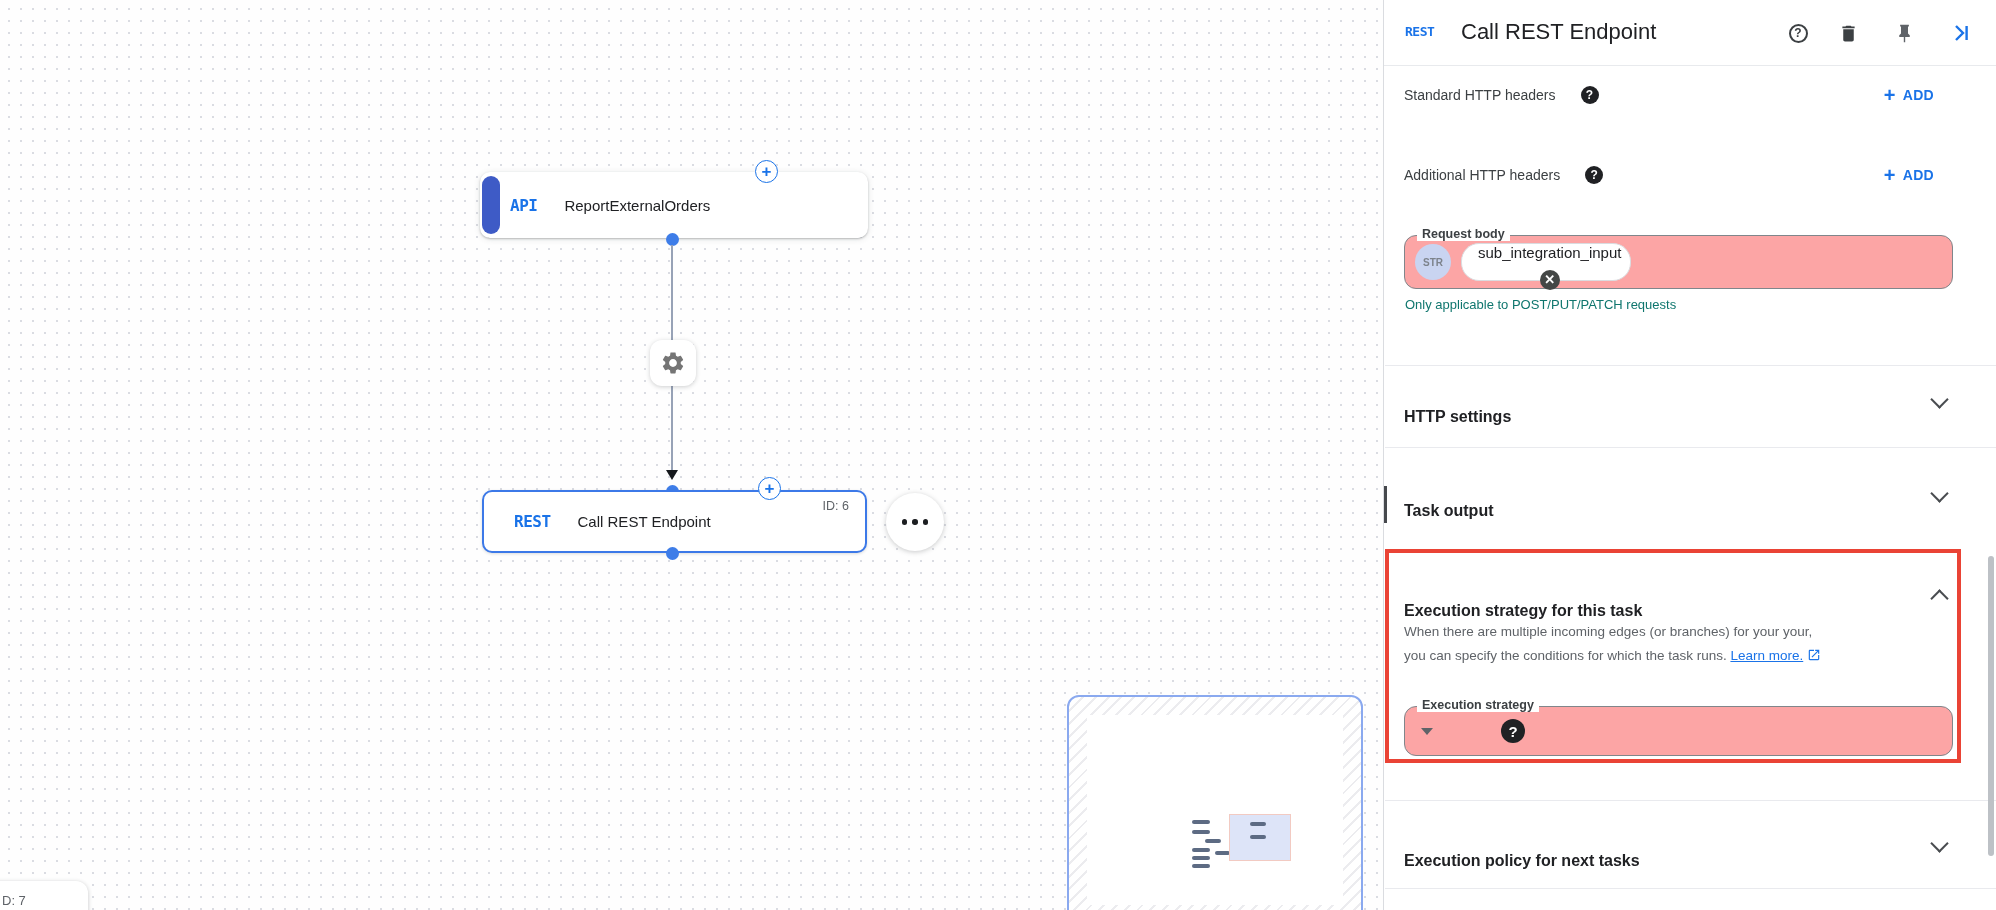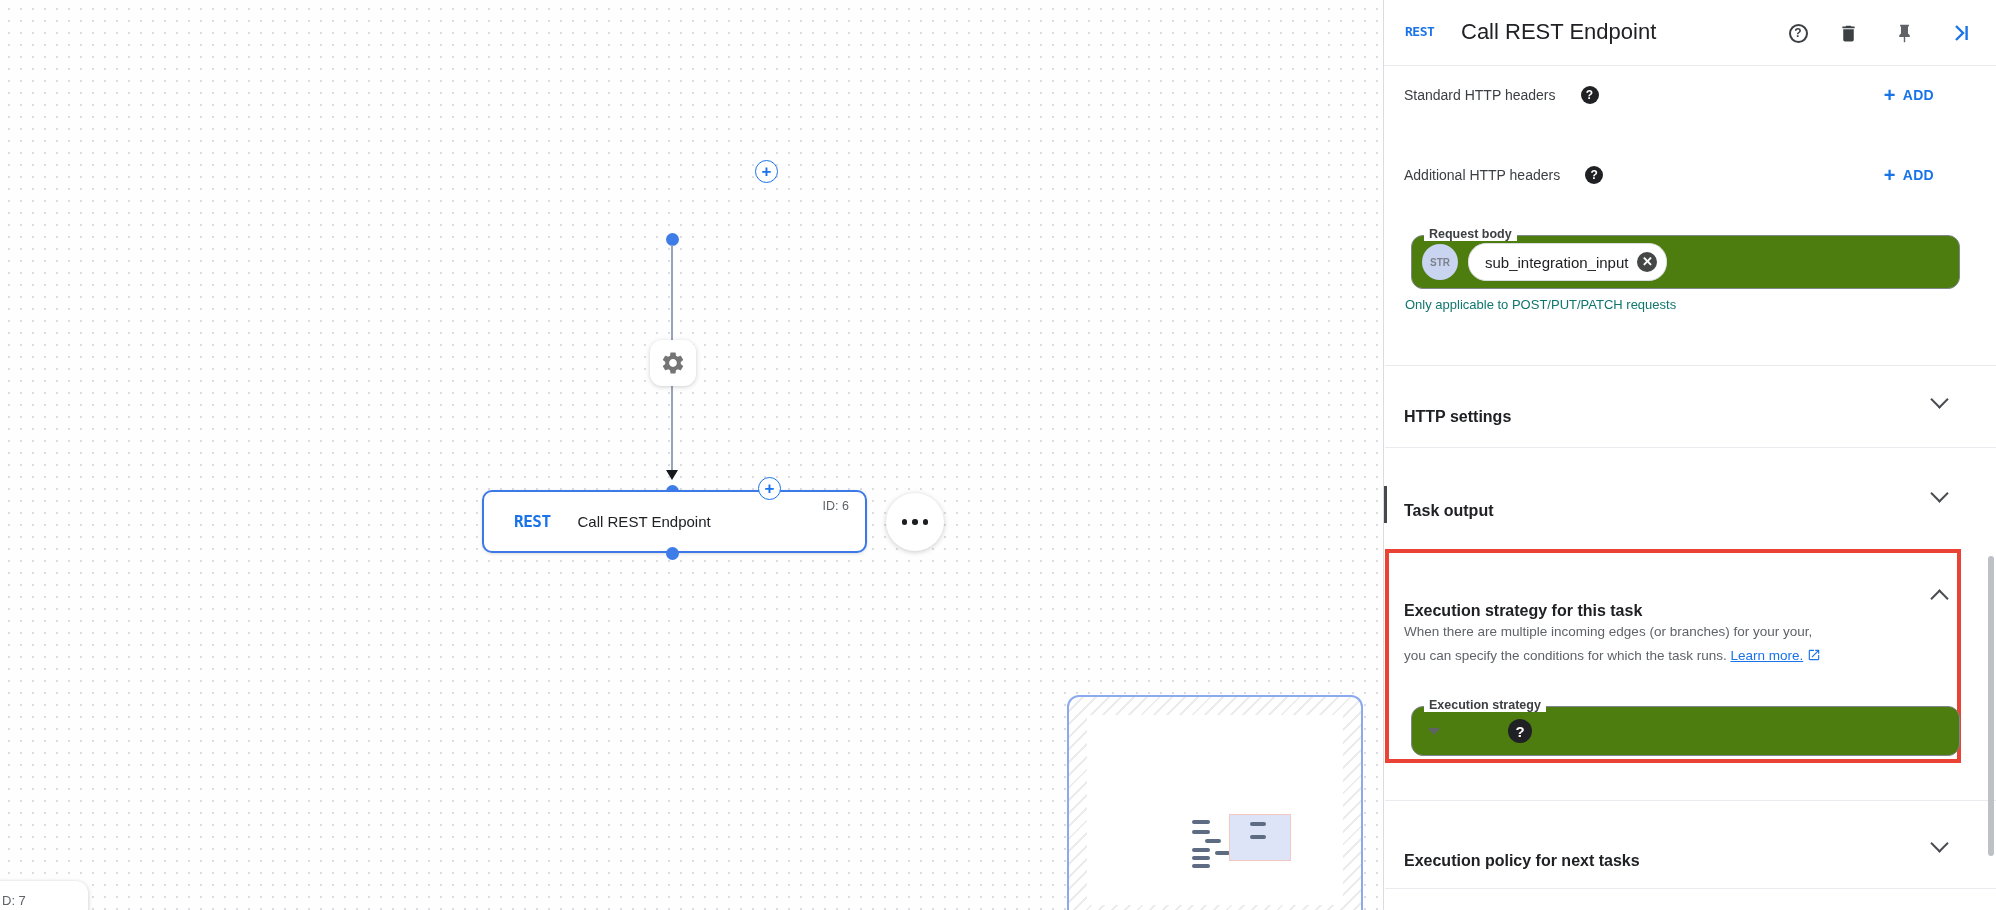--- a/index.html
+++ b/index.html
@@ -49,28 +49,28 @@
   .panel-title{position:absolute;left:77px;top:19px;font-size:22px;color:#202124;}
   .icon-btn{position:absolute;top:21px;width:24px;height:24px;display:flex;align-items:center;justify-content:center;}
   .help-outline{width:19px;height:19px;border:2px solid #3c4043;border-radius:50%;box-sizing:border-box;
                 display:flex;align-items:center;justify-content:center;font-size:12px;font-weight:bold;color:#3c4043;}
   .hdr-row{position:absolute;left:20px;right:62px;height:34px;display:flex;align-items:center;justify-content:space-between;}
   .hdr-label{font-size:14px;color:#3c4043;display:flex;align-items:center;gap:25px;}
   .help-filled{width:18px;height:18px;border-radius:50%;background:#202124;color:#fff;font-size:12px;font-weight:bold;
                display:inline-flex;align-items:center;justify-content:center;}
   .add-btn{color:#1a73e8;font-weight:bold;font-size:14px;display:flex;align-items:center;gap:7px;letter-spacing:.3px;}
   .add-plus{font-size:20px;font-weight:bold;line-height:14px;}
-  .field{position:absolute;left:27px;width:549px;border:1px solid #80868b;border-radius:12px;background:#4d7c0f;box-sizing:border-box;}
+  .field{position:absolute;left:20px;width:549px;border:1px solid #80868b;border-radius:12px;background:#fca5a5;box-sizing:border-box;}
   .field-label{position:absolute;top:-9px;left:12px;background:#fff;padding:0 5px;font-size:12.5px;
                font-weight:bold;color:#3c4043;}
   .req-field{top:235px;height:54px;display:flex;align-items:center;padding:0 10px;gap:10px;}
   .chip-type{width:36px;height:36px;border-radius:50%;background:#c9d4f1;color:#7d838c;font-size:10px;
              font-weight:bold;display:flex;align-items:center;justify-content:center;flex:0 0 auto;}
   .chip-pill{height:36px;border:1px solid #dadce0;border-radius:18px;display:flex;align-items:center;
-             padding:0 9px 0 16px;gap:9px;font-size:15px;color:#202124;background:#fff;}
+             padding:0 9px 0 16px;gap:9px;font-size:15px;color:#202124;background:#fff;flex-direction:column;}
   .chip-x{width:20px;height:20px;border-radius:50%;background:#444746;color:#fff;font-size:13px;font-weight:bold;
           display:flex;align-items:center;justify-content:center;line-height:20px;}
   .helper{position:absolute;left:21px;top:297px;font-size:13px;color:#0f766e;}
   .divider{position:absolute;left:1px;right:0;height:1px;background:#e9eaee;}
   .sec-label{position:absolute;left:20px;font-size:16px;font-weight:bold;color:#202124;margin-top:20px;}
   .chev{position:absolute;left:549px;width:11px;height:11px;border-right:2px solid #494c50;border-bottom:2px solid #494c50;}
   .chev-down{transform:rotate(45deg);}
   .chev-up{transform:rotate(-135deg);}
   .left-bar{position:absolute;left:0;top:486px;width:3px;height:37px;background:#46494d;}
   .red-box{position:absolute;left:1px;top:549px;width:576px;height:214px;border:4px solid #ea4335;box-sizing:border-box;}
@@ -85,20 +85,25 @@
             display:flex;align-items:center;justify-content:center;}
   .scroll-thumb{position:absolute;left:604px;top:556px;width:6px;height:300px;background:#bdc1c6;border-radius:3px;}
 </style>
 </head>
 <body>
 
 <div class="stage">
 
   <div class="canvas">
 
+    <div class="node node-api">
+      <span class="accent-bar"></span>
+      <span class="node-badge">API</span>
+      <span class="node-label">ReportExternalOrders</span>
+    </div>
     <div class="plus-circle" style="left:755px;top:160px;">+</div>
     <span class="dot" style="left:666px;top:233px;"></span>
 
     <div class="edge-line"></div>
     <div class="gear-chip">
       <svg width="26" height="26" viewBox="0 0 24 24">
         <path fill="#757575" d="M19.14 12.94c.04-.3.06-.61.06-.94 0-.32-.02-.64-.07-.94l2.03-1.58c.18-.14.23-.41.12-.61l-1.92-3.32c-.12-.22-.37-.29-.59-.22l-2.39.96c-.5-.38-1.03-.7-1.62-.94l-.36-2.54c-.04-.24-.24-.41-.48-.41h-3.84c-.24 0-.43.17-.47.41l-.36 2.54c-.59.24-1.13.57-1.62.94l-2.39-.96c-.22-.08-.47 0-.59.22L2.74 8.87c-.12.21-.08.47.12.61l2.03 1.58c-.05.3-.09.63-.09.94s.02.64.07.94l-2.03 1.58c-.18.14-.23.41-.12.61l1.92 3.32c.12.22.37.29.59.22l2.39-.96c.5.38 1.03.7 1.62.94l.36 2.54c.05.24.24.41.48.41h3.84c.24 0 .44-.17.47-.41l.36-2.54c.59-.24 1.13-.56 1.62-.94l2.39.96c.22.08.47 0 .59-.22l1.92-3.32c.12-.22.07-.47-.12-.61l-2.01-1.58zM12 15.6c-1.98 0-3.6-1.62-3.6-3.6s1.62-3.6 3.6-3.6 3.6 1.62 3.6 3.6-1.62 3.6-3.6 3.6z"></path>
       </svg>
     </div>
     <div class="edge-arrow"></div>

